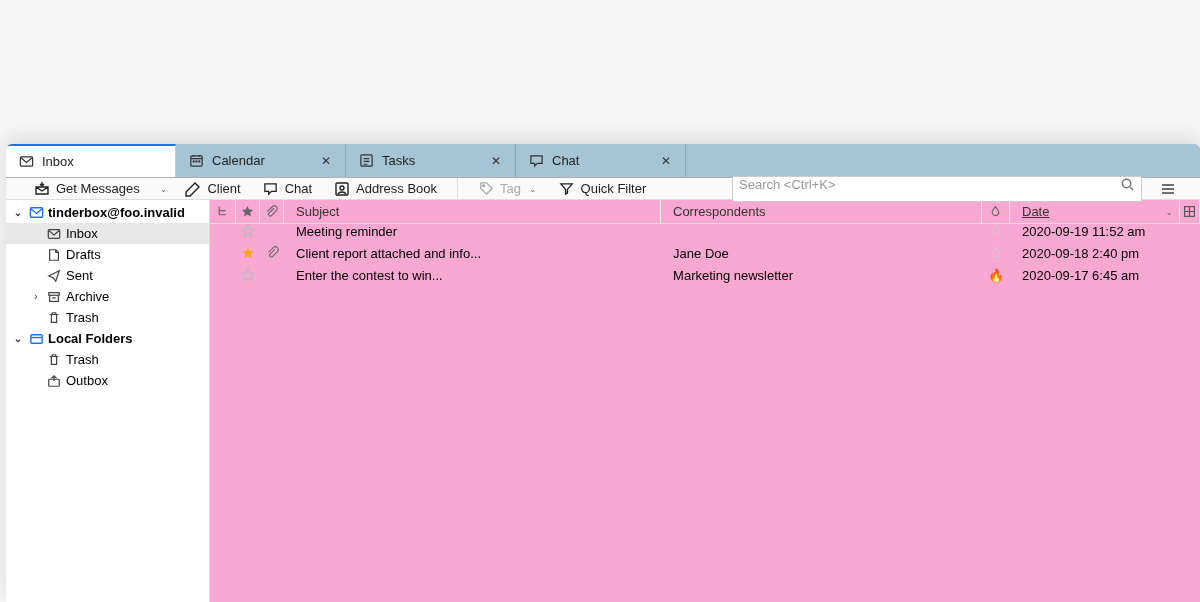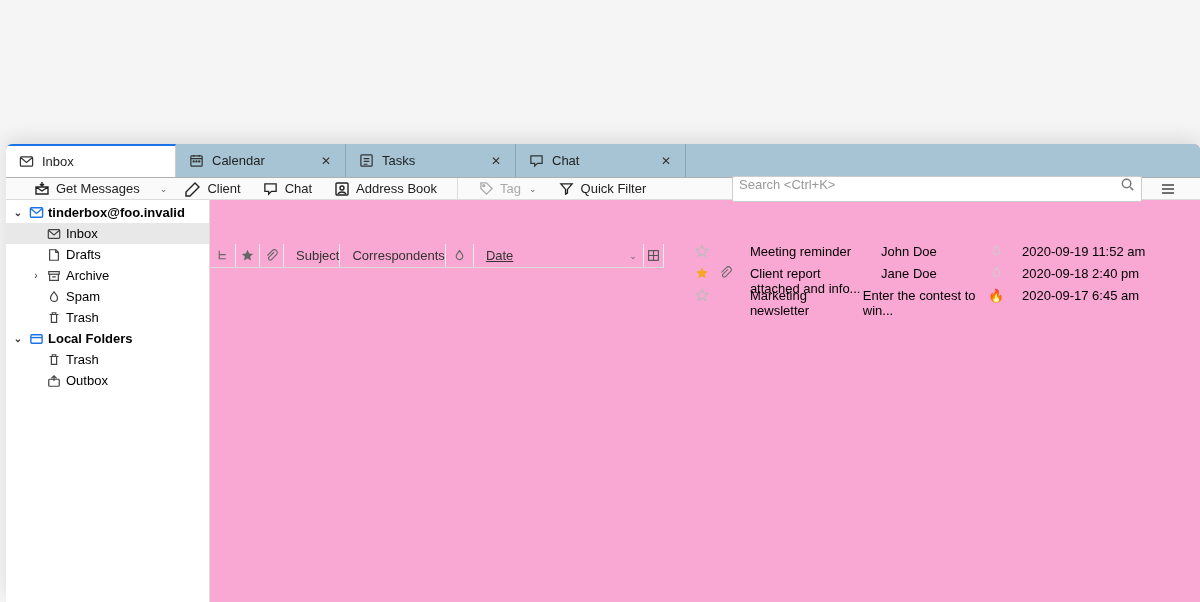--- a/index.html
+++ b/index.html
@@ -135,22 +135,21 @@
     .tree-row.level1 { padding-left: 40px; }
     .tree-row.selected { background: #e8e8e8; }
     .tree-row.account { font-weight: bold; }
     .tree-twisty { width: 12px; font-size: 10px; color: #333; display:flex; justify-content:center;}
     .tree-icon { width:16px; height:16px; display:flex; align-items:center; justify-content:center; color:#444; }
     .blue-env { color: #1a73e8; }
 
     .list-area {
       flex: 1;
       display: flex;
-      flex-direction: row;
-      margin-top: 44px;
+      flex-direction: column;
     }
     .list-header {
       height: 24px;
       display: flex;
       align-items: stretch;
       border-bottom: 1px solid #ddd;
       color: #333;
       font-size: 13px;
     }
     .col {
@@ -338,37 +337,37 @@
       </div>
       <div class="tree-row level1">
         <span class="tree-icon">
           <svg width="14" height="14" viewBox="0 0 16 16" fill="none" stroke="currentColor" stroke-width="1.4">
               <path d="M3 2h7l3 3v9H3z"></path>
               <path d="M10 2v3h3"></path>
             </svg>
         </span>
         <span>Drafts</span>
       </div>
+      <div class="tree-row level1">
+        <span class="tree-icon">
+          <svg width="14" height="14" viewBox="0 0 16 16" fill="none" stroke="currentColor" stroke-width="1.4">
+              <path d="M2 8l12-6-4 12-3-4z"></path>
+            </svg>
+        </span>
+        <span>Sent</span>
+      </div>
       <div class="tree-row level1" style="padding-left:24px;">
         <span class="tree-twisty">›</span>
         <span class="tree-icon">
           <svg width="14" height="14" viewBox="0 0 16 16" fill="none" stroke="currentColor" stroke-width="1.4">
               <rect x="2" y="3" width="12" height="3"></rect>
               <path d="M3 6v7h10V6M6 9h4"></path>
             </svg>
         </span>
         <span>Archive</span>
-      </div>
-      <div class="tree-row level1">
-        <span class="tree-icon">
-          <svg width="14" height="14" viewBox="0 0 16 16" fill="none" stroke="currentColor" stroke-width="1.4">
-              <path d="M8 2c2 3 4 4 4 7a4 4 0 11-8 0c0-3 2-4 4-7z"></path>
-            </svg>
-        </span>
-        <span>Spam</span>
       </div>
       <div class="tree-row level1">
         <span class="tree-icon">
           <svg width="14" height="14" viewBox="0 0 16 16" fill="none" stroke="currentColor" stroke-width="1.4">
               <path d="M3 4h10M5 4v9h6V4M6 4V2h4v2"></path>
             </svg>
         </span>
         <span>Trash</span>
       </div>
 
@@ -447,21 +446,20 @@
           <div class="cell thread"></div>
           <div class="cell star">
             <span class="star-outline">
               <svg width="14" height="14" viewBox="0 0 16 16" fill="none" stroke="currentColor" stroke-width="1.3">
                   <path d="M8 1.5l2 4.3 4.7.5-3.5 3.1.9 4.6L8 11.6 3.9 14l.9-4.6L1.3 6.3l4.7-.5z"></path>
                 </svg>
             </span>
           </div>
           <div class="cell attach"></div>
           <div class="cell subject">Meeting reminder</div>
-          <div class="cell correspondents">John Doe</div>
           <div class="cell hot">
             <span class="flame-dim">
               <svg width="13" height="13" viewBox="0 0 16 16" fill="none" stroke="currentColor" stroke-width="1.3">
                   <path d="M8 2c2 3 4 4 4 7a4 4 0 11-8 0c0-3 2-4 4-7z"></path>
                 </svg>
             </span>
           </div>
           <div class="cell date">2020-09-19 11:52 am</div>
           <div class="cell picker"></div>
         </div>
@@ -496,22 +494,22 @@
         <div class="msg-row">
           <div class="cell thread"></div>
           <div class="cell star">
             <span class="star-outline">
               <svg width="14" height="14" viewBox="0 0 16 16" fill="none" stroke="currentColor" stroke-width="1.3">
                   <path d="M8 1.5l2 4.3 4.7.5-3.5 3.1.9 4.6L8 11.6 3.9 14l.9-4.6L1.3 6.3l4.7-.5z"></path>
                 </svg>
             </span>
           </div>
           <div class="cell attach"></div>
+          <div class="cell subject">Enter the contest to win...</div>
           <div class="cell correspondents">Marketing newsletter</div>
-          <div class="cell subject">Enter the contest to win...</div>
           <div class="cell hot">
             <span class="flame-on">🔥</span>
           </div>
           <div class="cell date">2020-09-17 6:45 am</div>
           <div class="cell picker"></div>
         </div>
       </div>
     </div>
   </div>
 </div>

